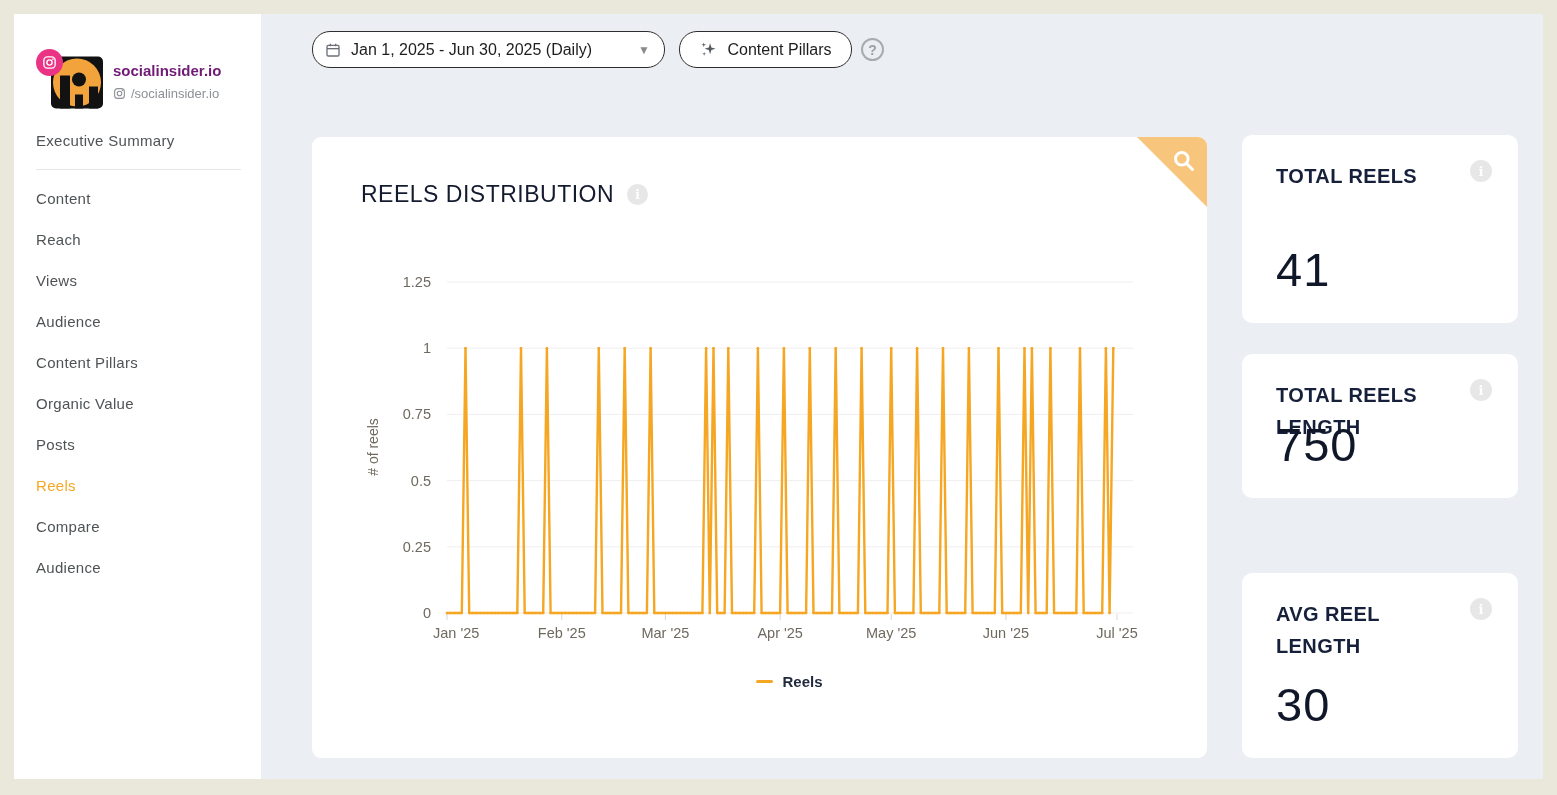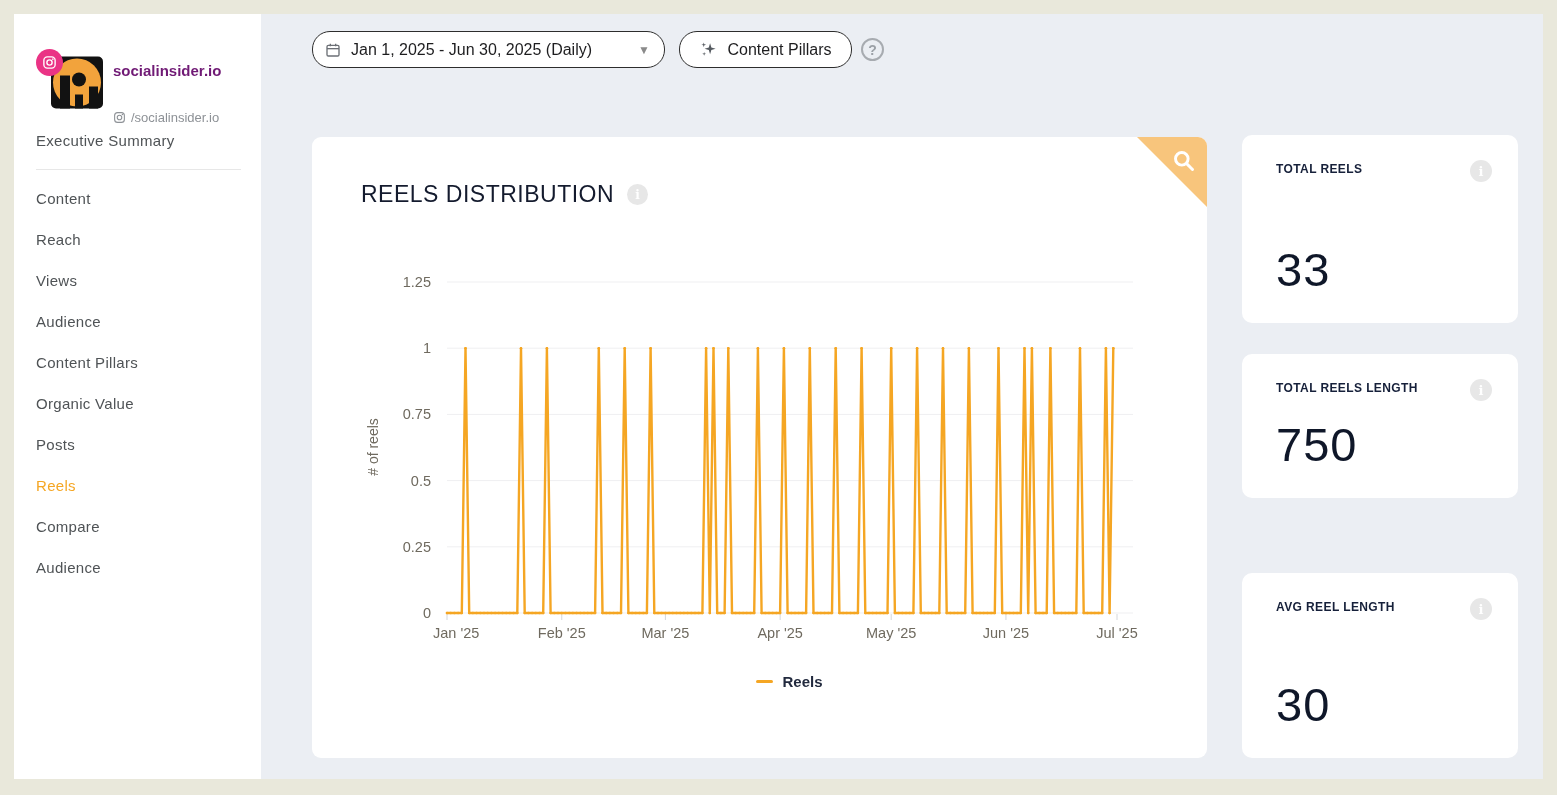--- a/index.html
+++ b/index.html
@@ -24,21 +24,21 @@
   .ig-badge {
     position:absolute; left:14px; top:14px; width:27px; height:27px; border-radius:50%;
     background:#ea3385; z-index:3; display:flex; align-items:center; justify-content:center;
   }
   .avatar { position:absolute; left:29px; top:21px; width:52px; height:53px; z-index:2; }
   .profile-name {
     position:absolute; left:91px; top:27px; font-size:15px; font-weight:700; color:#701a75;
   }
   .profile-handle {
     position:absolute; left:91px; top:51px; font-size:13px; color:#8d9196;
-    display:flex; align-items:center; gap:5px;margin-top:24px;
+    display:flex; align-items:center; gap:5px;
   }
   
   .nav { position:absolute; left:22px; top:106px; right:10px; }
   .nav-item {
     height:41px; display:flex; align-items:center;
     font-size:15px; color:#4f5356; letter-spacing:.3px; cursor:pointer;
   }
   .nav-item.active { color:#f5a623; }
   .nav-divider { height:1px; background:#e7e7e7; margin:8px 0; width:205px; }
   
@@ -84,21 +84,21 @@
   }
   .legend-swatch { width:17px; height:3px; border-radius:2px; background:#f5a623; }
   .legend-label { font-size:15px; font-weight:700; color:#222a3e; }
   
   .stat-card {
     position:absolute; left:981px; width:276px; background:#fff; border-radius:10px;
     padding:25px 26px 26px 34px;
   }
   .stat-card .label-row { display:flex; justify-content:space-between; align-items:flex-start; }
   .stat-label {
-    font-size:12px; font-weight:600; color:#16203a; letter-spacing:.4px;
+    font-size:20px; font-weight:600; color:#16203a; letter-spacing:.4px;
     line-height:1.6; width:170px;
   }
   .stat-card .info-dot { width:22px; height:22px; font-size:13px; }
   .stat-value {
     position:absolute; left:34px; bottom:26px; font-size:47px; color:#0f1729;
     font-weight:500; letter-spacing:1px;
   }
   #stat-card-0 { top:121px; height:188px; }
   #stat-card-1 { top:324px; height:144px;margin-top:16px; }
   #stat-card-2 { top:559px; height:185px; }
@@ -434,21 +434,21 @@
       <span class="legend-swatch"></span>
       <span class="legend-label">Reels</span>
     </div>
   </div>
 
   <div class="stat-card" id="stat-card-0">
     <div class="label-row">
       <div class="stat-label">TOTAL REELS</div>
       <span class="info-dot">i</span>
     </div>
-    <div class="stat-value">33</div>
+    <div class="stat-value">41</div>
   </div>
 
   <div class="stat-card" id="stat-card-1">
     <div class="label-row">
       <div class="stat-label">TOTAL REELS LENGTH</div>
       <span class="info-dot">i</span>
     </div>
     <div class="stat-value">750</div>
   </div>
 

